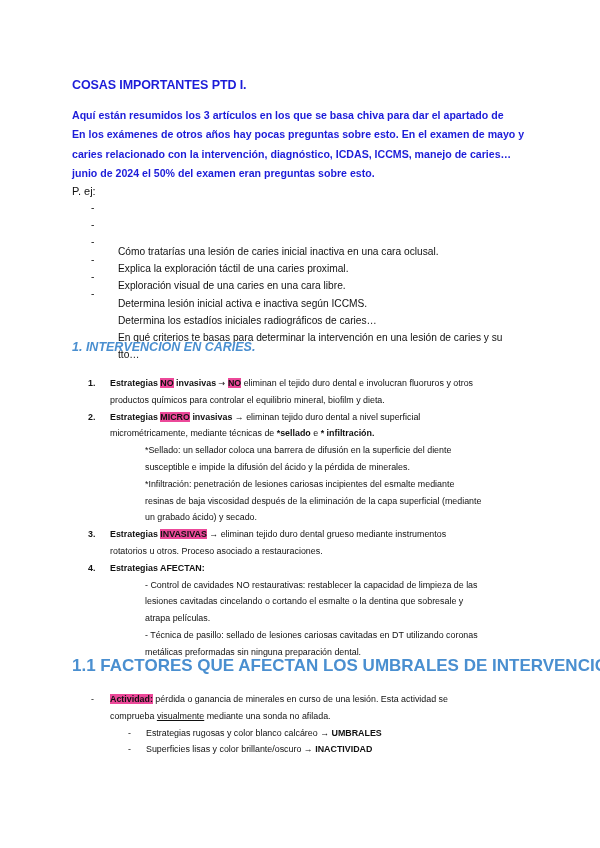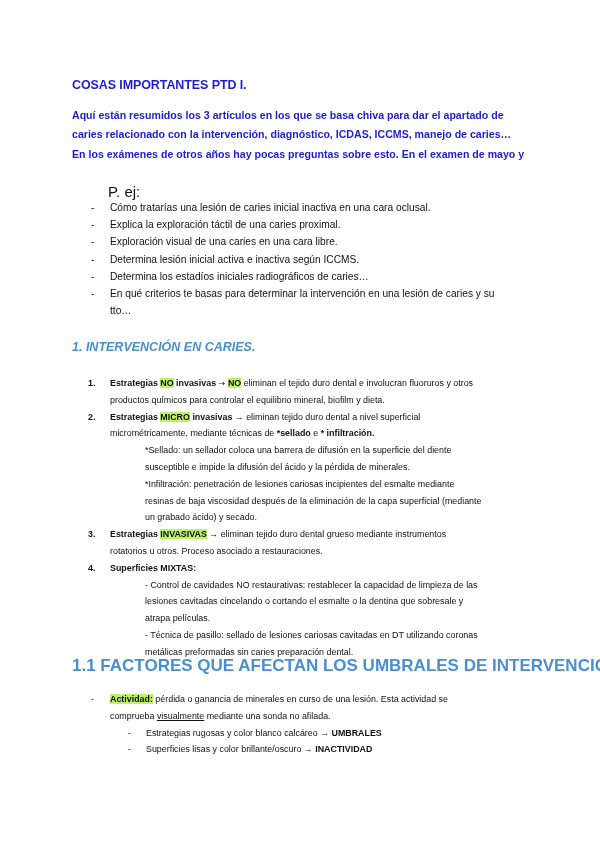--- a/index.html
+++ b/index.html
@@ -3,49 +3,50 @@
 <meta charset="utf-8">
 <style>
   html, body { margin: 0; padding: 0; background: #ffffff; }
   body { width: 600px; height: 848px; position: relative; overflow: hidden;
          font-family: "Liberation Sans", sans-serif; color: #111; }
   .page { position: absolute; left: 0; top: 0; width: 580px; height: 848px; background: #fff; }
   .abs { position: absolute; white-space: nowrap; }
   .title { left: 72px; top: 78px; font-size: 12.5px; font-weight: bold; color: #1c1cd9; letter-spacing: -0.1px; }
   .intro { left: 72px; top: 106px; width: 460px; font-size: 10.6px; font-weight: bold; color: #1c1cd9; line-height: 19.3px; white-space: normal; }
   .intro div { white-space: nowrap; }
-  .pej { left: 72px; top: 183px; font-size: 15px; line-height: 17px; margin-left: 36px; }
+  .pej { left: 72px; top: 183px; font-size: 11px; line-height: 17px; }
   .dash-list { left: 72px; top: 199px; font-size: 10.2px; line-height: 17.2px; }
   .row { position: relative; height: 17.2px; white-space: nowrap; }
   .row .dash { position: absolute; left: 19px; }
-  .row .txt { position: absolute; left: 38px; }
+  .row .txt { position: absolute; left: 46px; margin-top: 44px; }
   .h1 { left: 72px; top: 340px; font-size: 12.5px; font-weight: bold; color: #4a8fd0; font-style: italic; }
   .num-list { left: 72px; top: 375px; font-size: 8.9px; line-height: 16.8px; }
   .nrow { position: relative; height: 16.8px; white-space: nowrap; }
   .nrow .n { position: absolute; left: 16px; font-weight: bold; }
   .nrow .t { position: absolute; left: 38px; }
   .nrow .sub { position: absolute; left: 73px; }
   .b { font-weight: bold; }
-  .hl { background: #bef264; }
+  .hl { background: #ec4899; }
   .h11 { left: 72px; top: 656px; font-size: 17px; font-weight: bold; color: #4a8fd0; }
   .act-list { left: 72px; top: 691px; font-size: 8.9px; line-height: 16.8px; }
   .u { text-decoration: underline; }
   .arrow { font-family: "DejaVu Sans", sans-serif; font-size: 8px; }
 </style>
 </head>
 <body>
 
 <div class="page">
 
   <div class="abs title">COSAS IMPORTANTES PTD I.</div>
 
   <div class="abs intro">
     <div>Aquí están resumidos los 3 artículos en los que se basa chiva para dar el apartado de</div>
+    <div>En los exámenes de otros años hay pocas preguntas sobre esto. En el examen de mayo y</div>
     <div>caries relacionado con la intervención, diagnóstico, ICDAS, ICCMS, manejo de caries…</div>
-    <div>En los exámenes de otros años hay pocas preguntas sobre esto. En el examen de mayo y</div>
+    <div>junio de 2024 el 50% del examen eran preguntas sobre esto.</div>
   </div>
 
   <div class="abs pej">P. ej:</div>
 
   <div class="abs dash-list">
     <div class="row">
         <span class="dash">-</span>
         <span class="txt">Cómo tratarías una lesión de caries inicial inactiva en una cara oclusal.</span>
       </div>
     <div class="row">
@@ -111,36 +112,36 @@
     <div class="nrow">
       <span class="n">3.</span>
       <span class="t"><span class="b">Estrategias </span><span class="b hl">INVASIVAS</span><span> → eliminan tejido duro dental grueso mediante instrumentos</span></span>
     </div>
     <div class="nrow">
         <span class="t">rotatorios u otros. Proceso asociado a restauraciones.</span>
       </div>
 
     <div class="nrow">
       <span class="n">4.</span>
-      <span class="t b">Superficies MIXTAS:</span>
+      <span class="t b">Estrategias AFECTAN:</span>
     </div>
     <div class="nrow">
         <span class="sub">- Control de cavidades NO restaurativas: restablecer la capacidad de limpieza de las</span>
       </div>
     <div class="nrow">
         <span class="sub">lesiones cavitadas cincelando o cortando el esmalte o la dentina que sobresale y</span>
       </div>
     <div class="nrow">
         <span class="sub">atrapa películas.</span>
       </div>
     <div class="nrow">
         <span class="sub">- Técnica de pasillo: sellado de lesiones cariosas cavitadas en DT utilizando coronas</span>
       </div>
     <div class="nrow">
-        <span class="sub">metálicas preformadas sin caries preparación dental.</span>
+        <span class="sub">metálicas preformadas sin ninguna preparación dental.</span>
       </div>
   </div>
 
   <div class="abs h11">1.1 FACTORES QUE AFECTAN LOS UMBRALES DE INTERVENCIÓN.</div>
 
   <div class="abs act-list">
     <div class="nrow">
       <span class="n" style="left:19px;font-weight:normal">-</span>
       <span class="t"><span class="b hl">Actividad:</span><span> pérdida o ganancia de minerales en curso de una lesión. Esta actividad se</span></span>
     </div>

